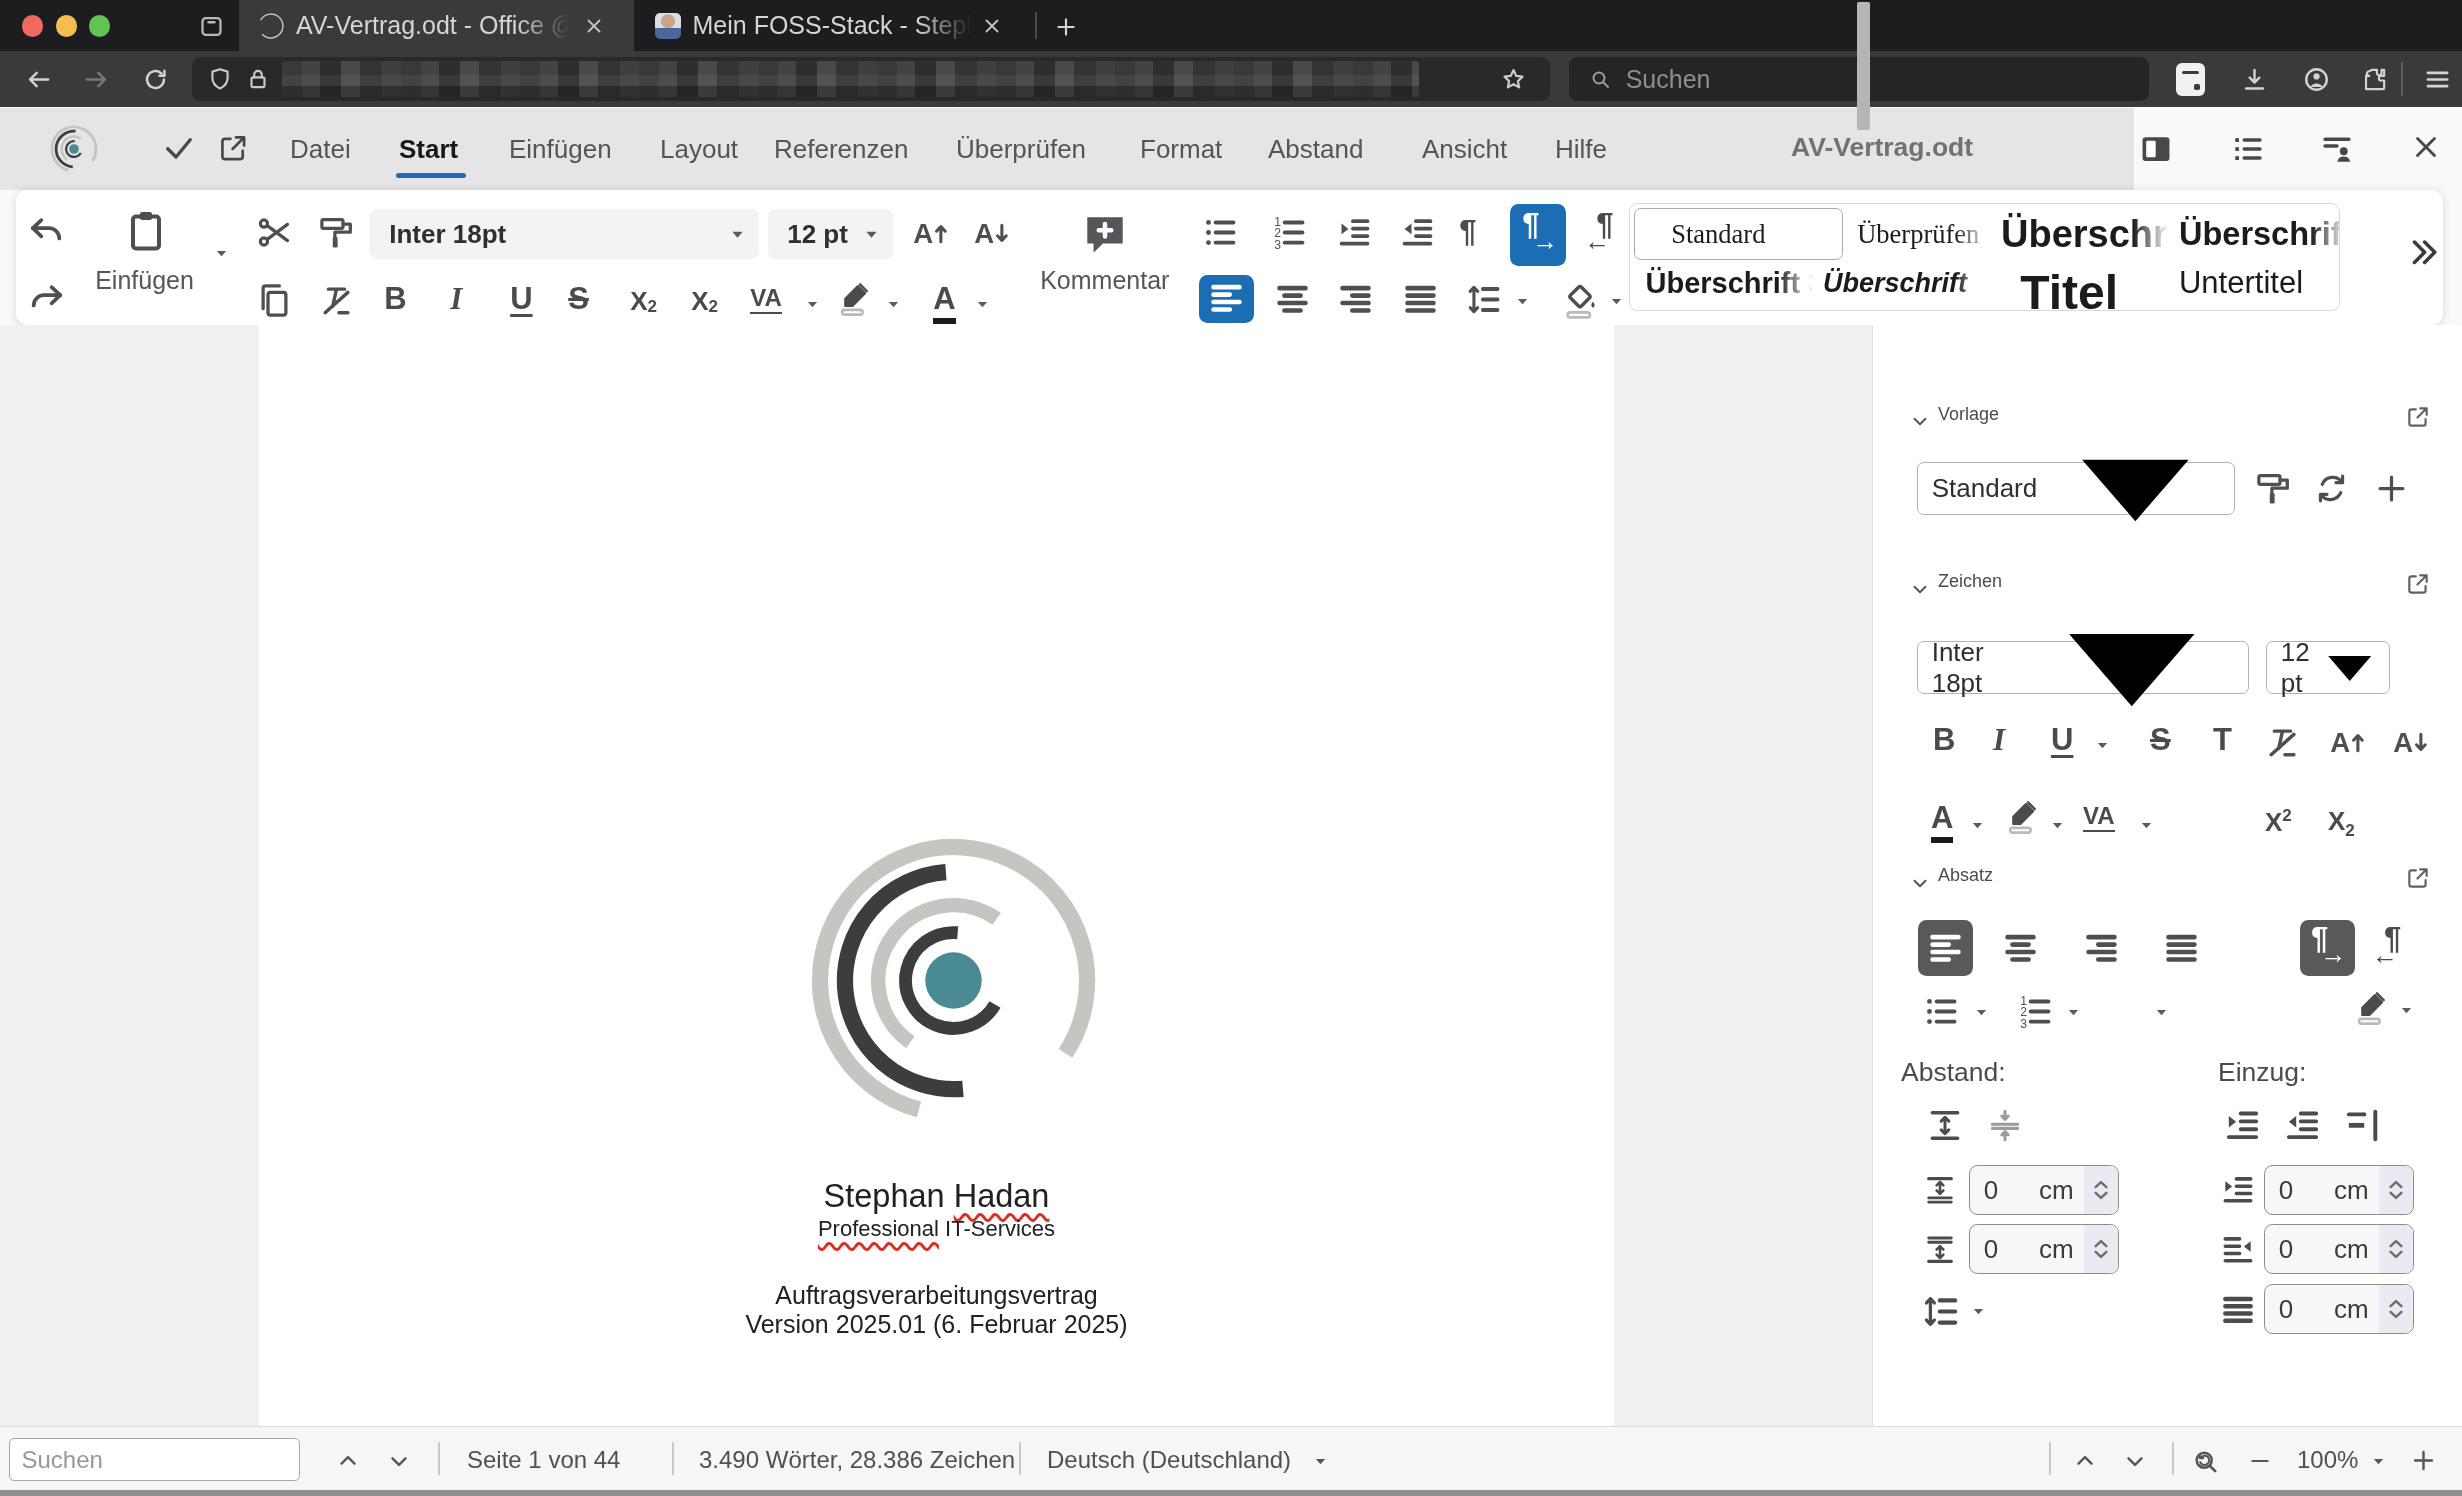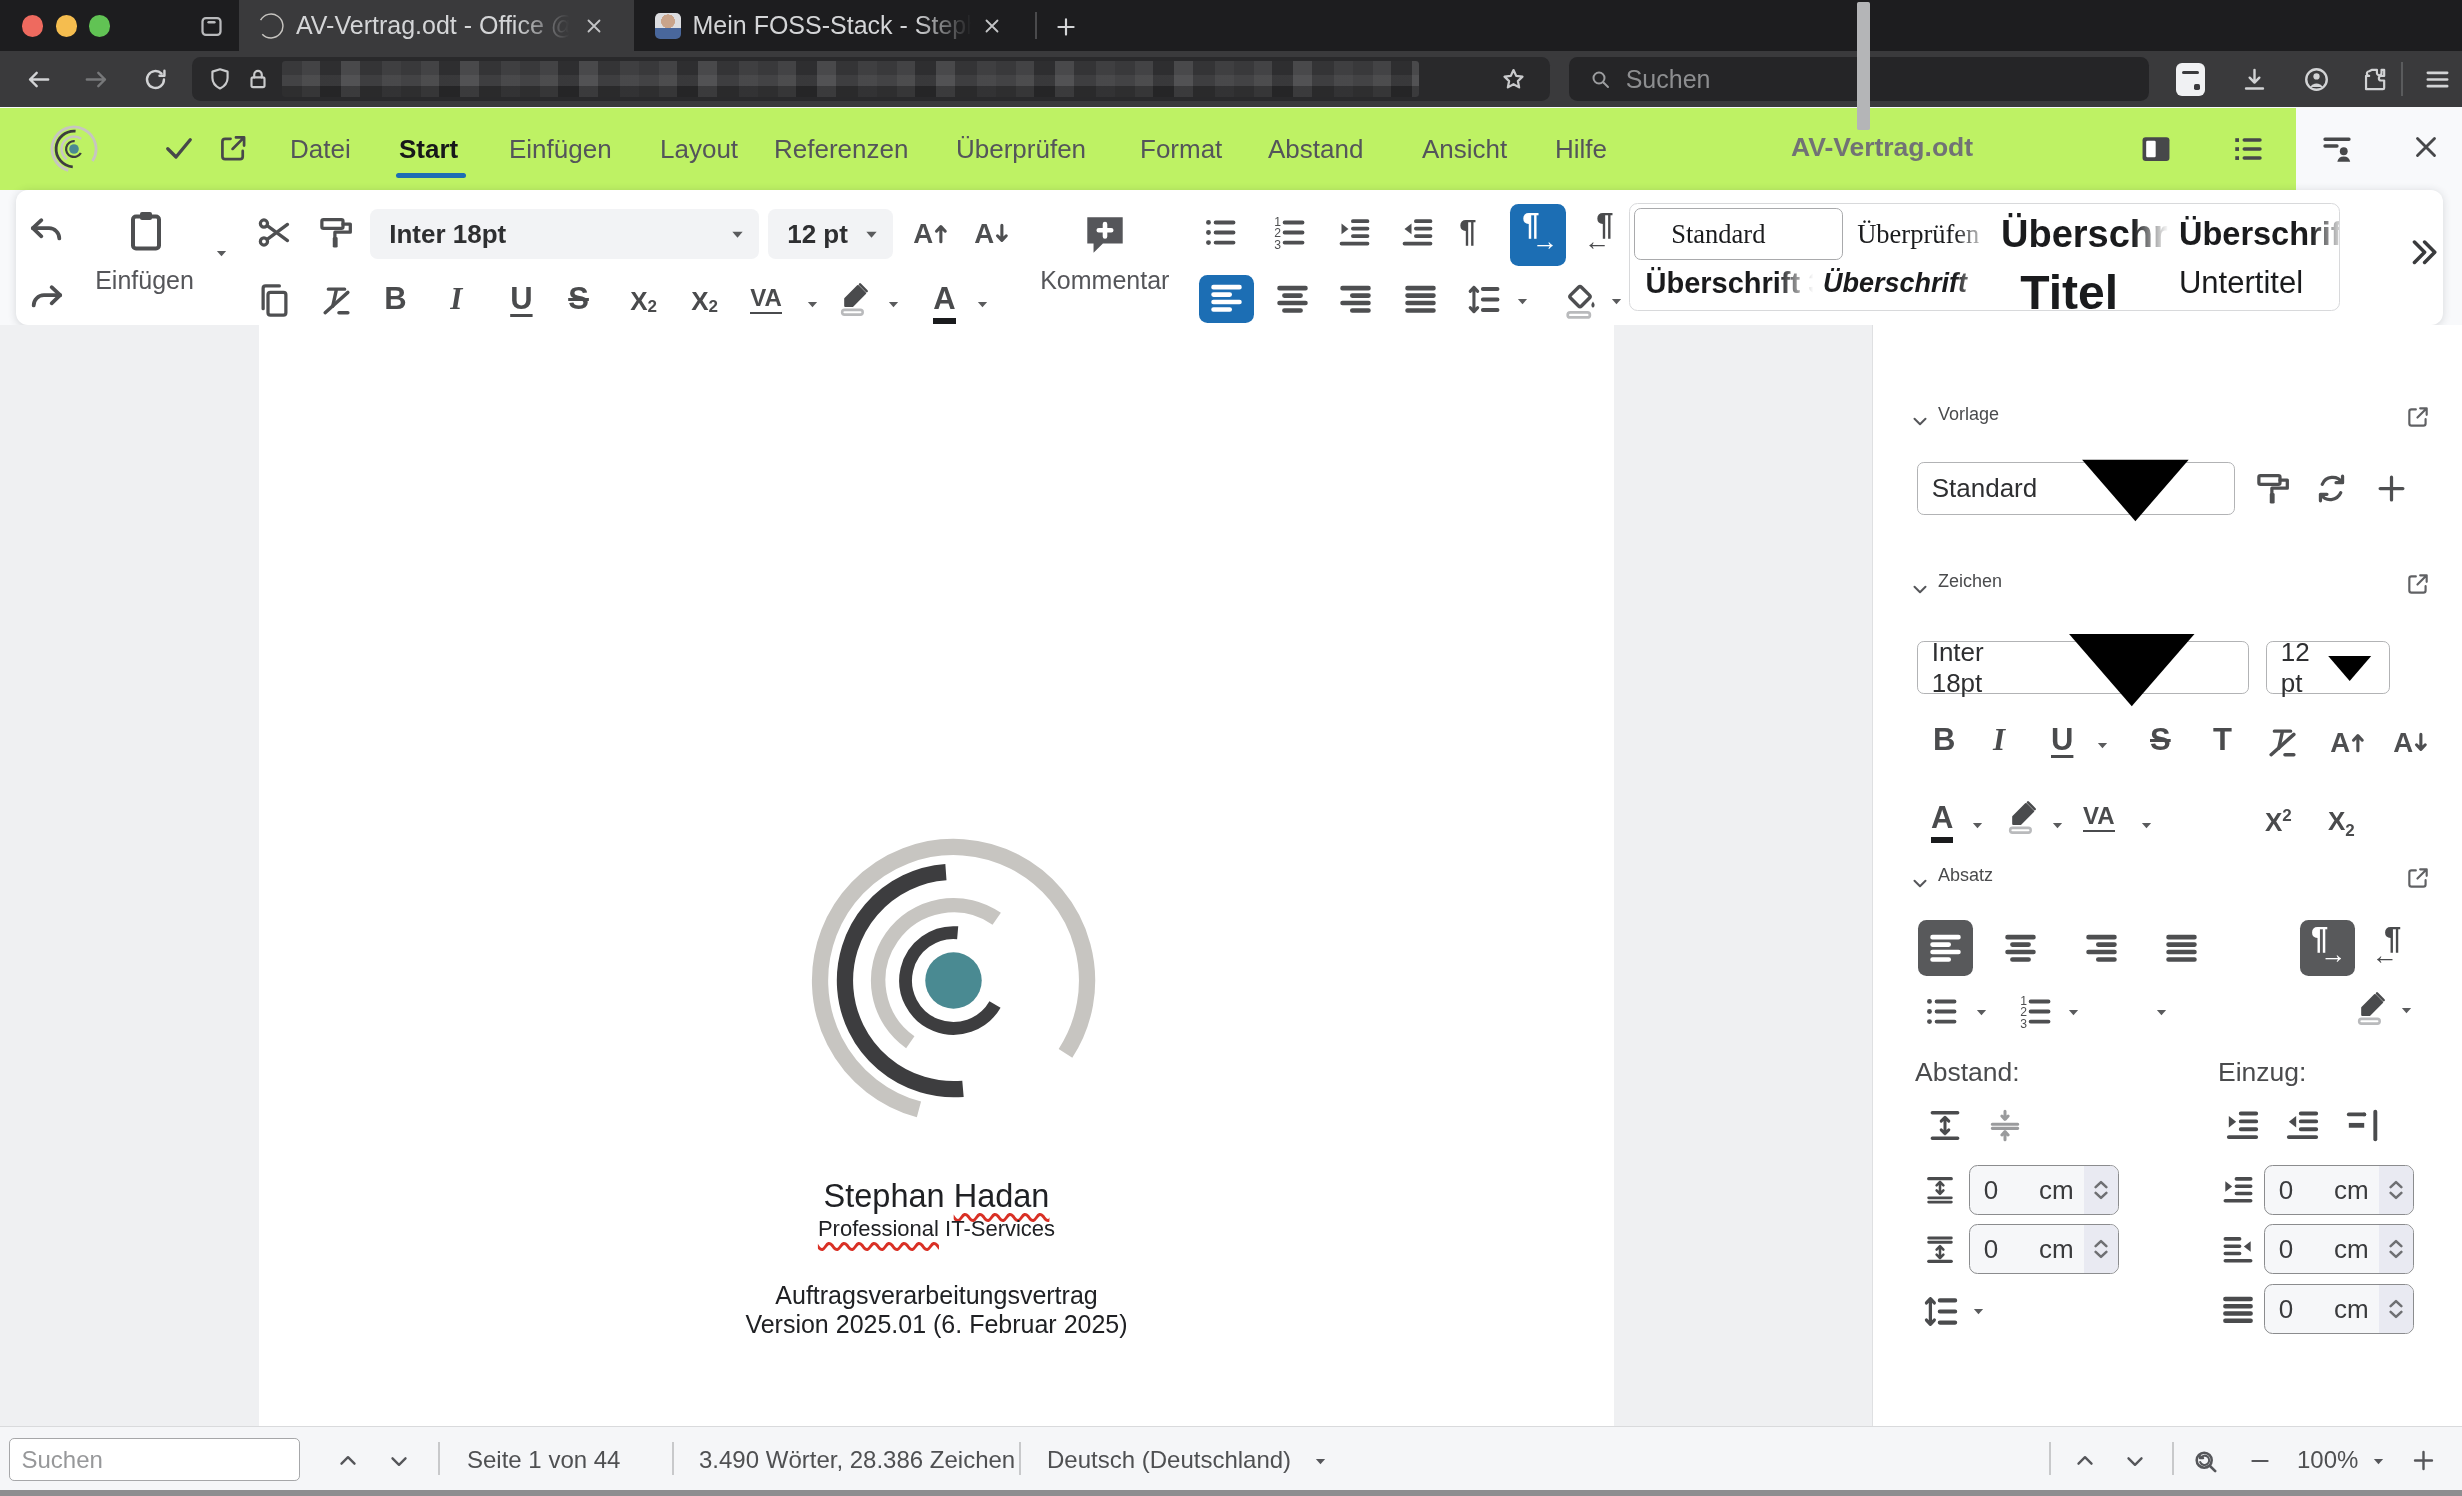--- a/index.html
+++ b/index.html
@@ -32,21 +32,21 @@
     border-radius:3.4px; }
   .searchbar { left:1569px; top:6px; width:580px; height:44px; background:#252527; border-radius:8.5px; display:flex; align-items:center; }
   .searchbar input { background:transparent; border:none; outline:none; color:#cfd0d2; font-size:25px; width:462px; font-family:inherit; }
   .searchbar input::placeholder { color:#8d8e90; }
   .extwhite { left:2176px; top:12px; width:29px; height:32.5px; background:#f0f1f3; border-radius:6px; }
   .extwhite:before { content:""; position:absolute; left:6px; top:7.7px; width:17px; height:3.4px; background:#3a3a3c; border-radius:1.7px; }
   .extwhite:after { content:""; position:absolute; right:5.1px; bottom:6px; width:6px; height:6px; background:#3a3a3c; border-radius:1.7px; }
   .nav-sep { left:2401px; top:11px; width:1.7px; height:34px; background:#5a5b5d; }
 
   
-  .menubar { left:0; top:108px; width:2296px; height:82px; background:#bef264; }
+  .menubar { left:0; top:108px; width:2134px; height:82px; background:#e5e5e5; }
   .menu-item { font-size:26px; color:#54555a; top:26px; white-space:nowrap; }
   .menu-item.active { color:#17181a; font-weight:bold; }
   .menu-underline { height:5.1px; background:#1c6eb4; border-radius:2.6px; top:65px; }
   .doc-title { font-size:26.5px; font-weight:bold; color:#717275; top:24px; }
   .mb-ic { color:#47484a; }
 
   
   .ribbon-box { left:16.2px; top:190px; width:2427px; height:135px; background:#fff; border-radius:12px; box-shadow:0 1.7px 8.5px rgba(40,44,50,.16); }
   .rb { color:#4e4f51; }
   .rlabel { font-size:25px; color:#55565a; white-space:nowrap; }
@@ -733,21 +733,21 @@
           <path d="M15.8 3.4l4.2 4.2" stroke-width="1.6"></path>
           <rect x="4.5" y="19.5" width="13" height="3" rx="1.5" stroke="#b9babc" stroke-width="1.6" fill="none"></rect>
         </svg>
       </span>
     <span class="abs ic car22" style="left:525px;top:677px">
         <svg viewBox="0 0 24 24" fill="none" stroke="currentColor" stroke-width="2" stroke-linecap="round" stroke-linejoin="round">
           <path d="M5.5 8.5h13L12 16z" fill="currentColor" stroke="none"></path>
         </svg>
       </span>
 
-    <span class="abs" style="left:42px;top:732px;font-size:26.5px;color:#4a4b4d">Abstand:</span>
+    <span class="abs" style="left:28px;top:732px;font-size:26.5px;color:#4a4b4d">Abstand:</span>
     <span class="abs" style="left:345px;top:732px;font-size:26.5px;color:#4a4b4d">Einzug:</span>
 
     <span class="abs ic mini" style="left:53px;top:780px;width:38px;height:41px">
         <svg viewBox="0 0 24 24" fill="none" stroke="currentColor" stroke-width="2" stroke-linecap="round" stroke-linejoin="round">
           <path d="M4 4h16M4 20h16" stroke-width="2.2"></path>
           <path d="M12 7v10M9.6 9.2 12 6.8l2.4 2.4M9.6 14.8 12 17.2l2.4-2.4" stroke-width="1.9"></path>
         </svg>
       </span>
     <span class="abs ic mini" style="left:113px;top:780px;width:38px;height:41px;color:#9a9b9d">
         <svg viewBox="0 0 24 24" fill="none" stroke="currentColor" stroke-width="2" stroke-linecap="round" stroke-linejoin="round">

